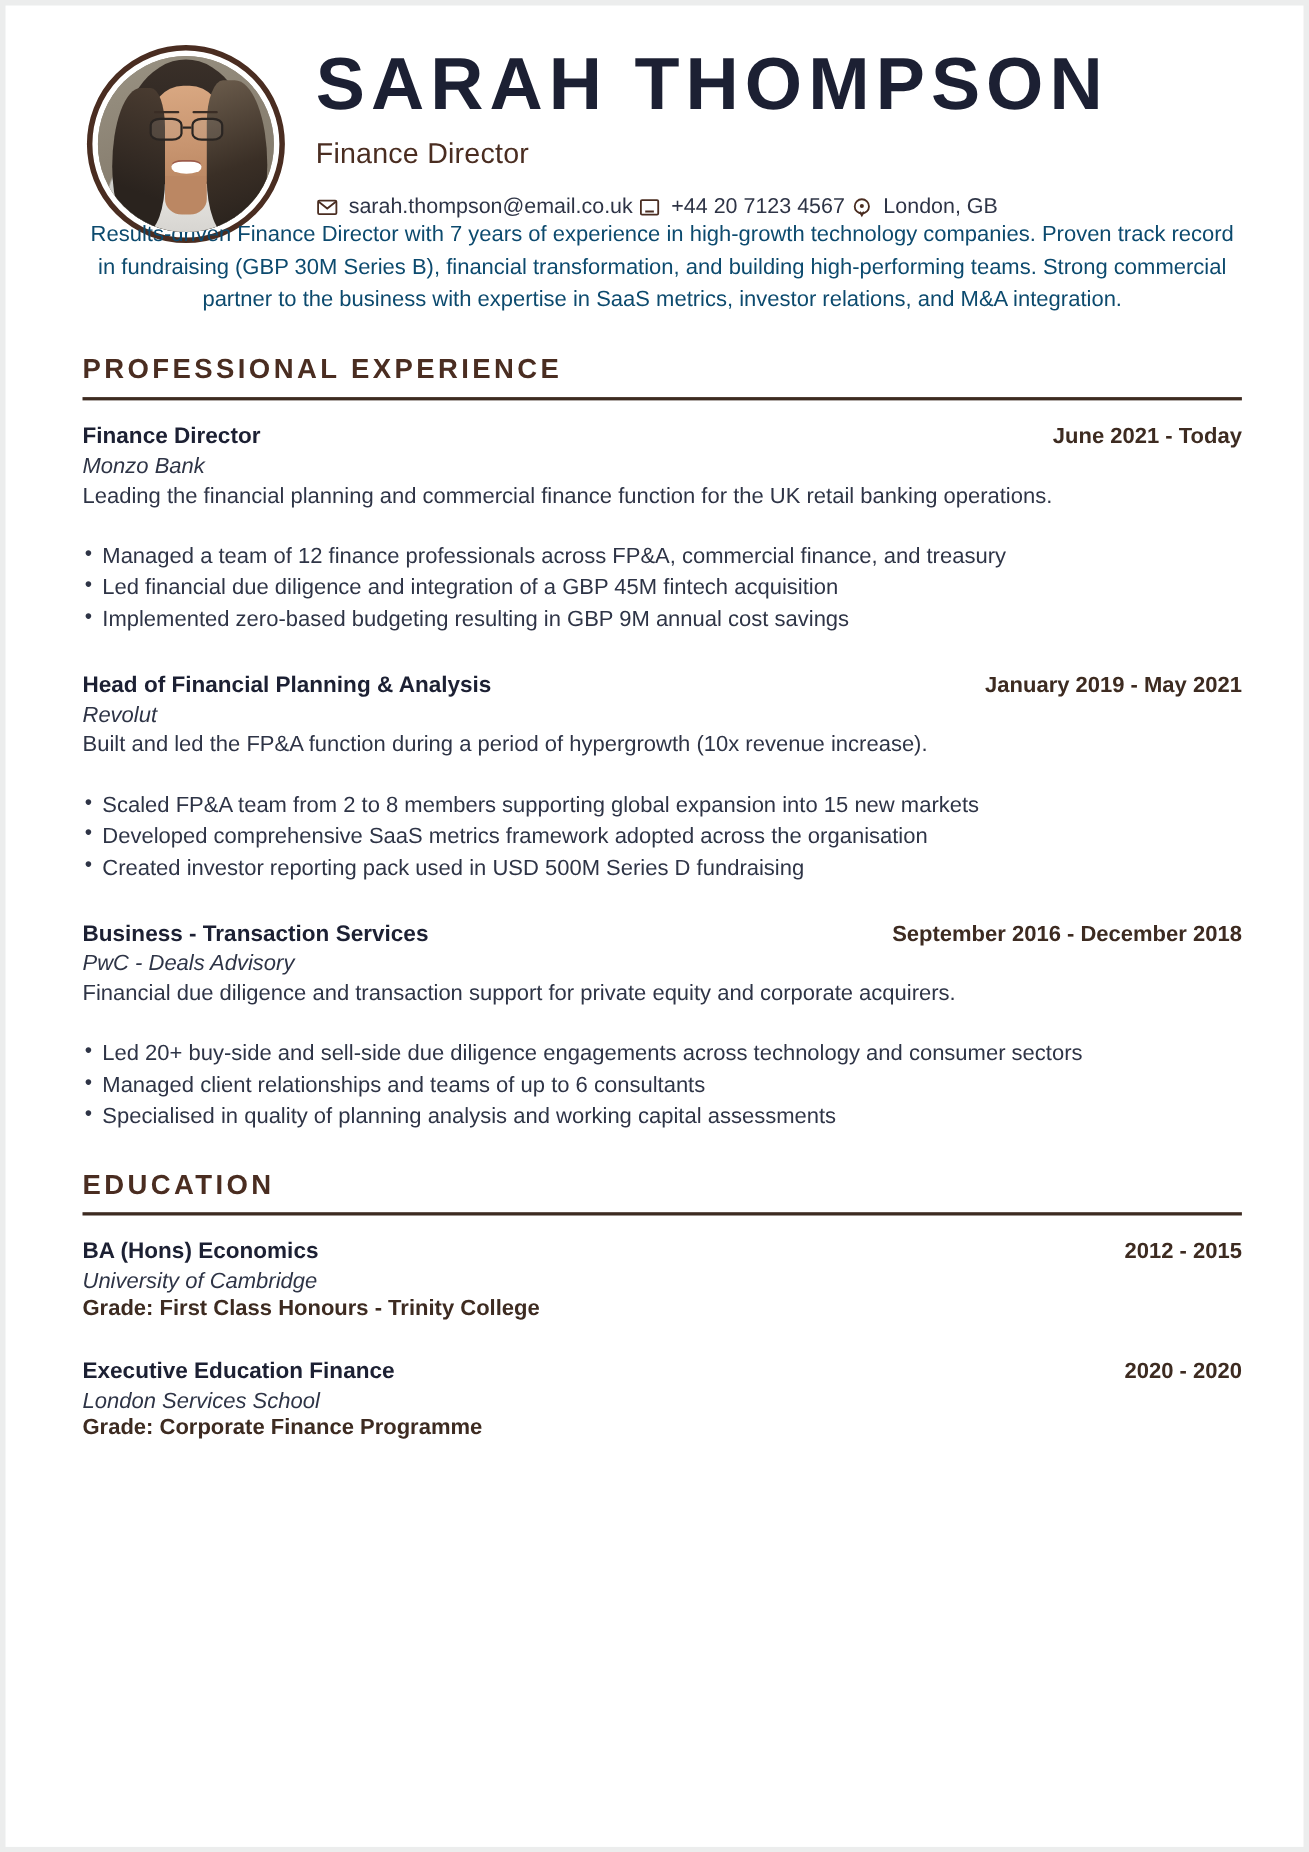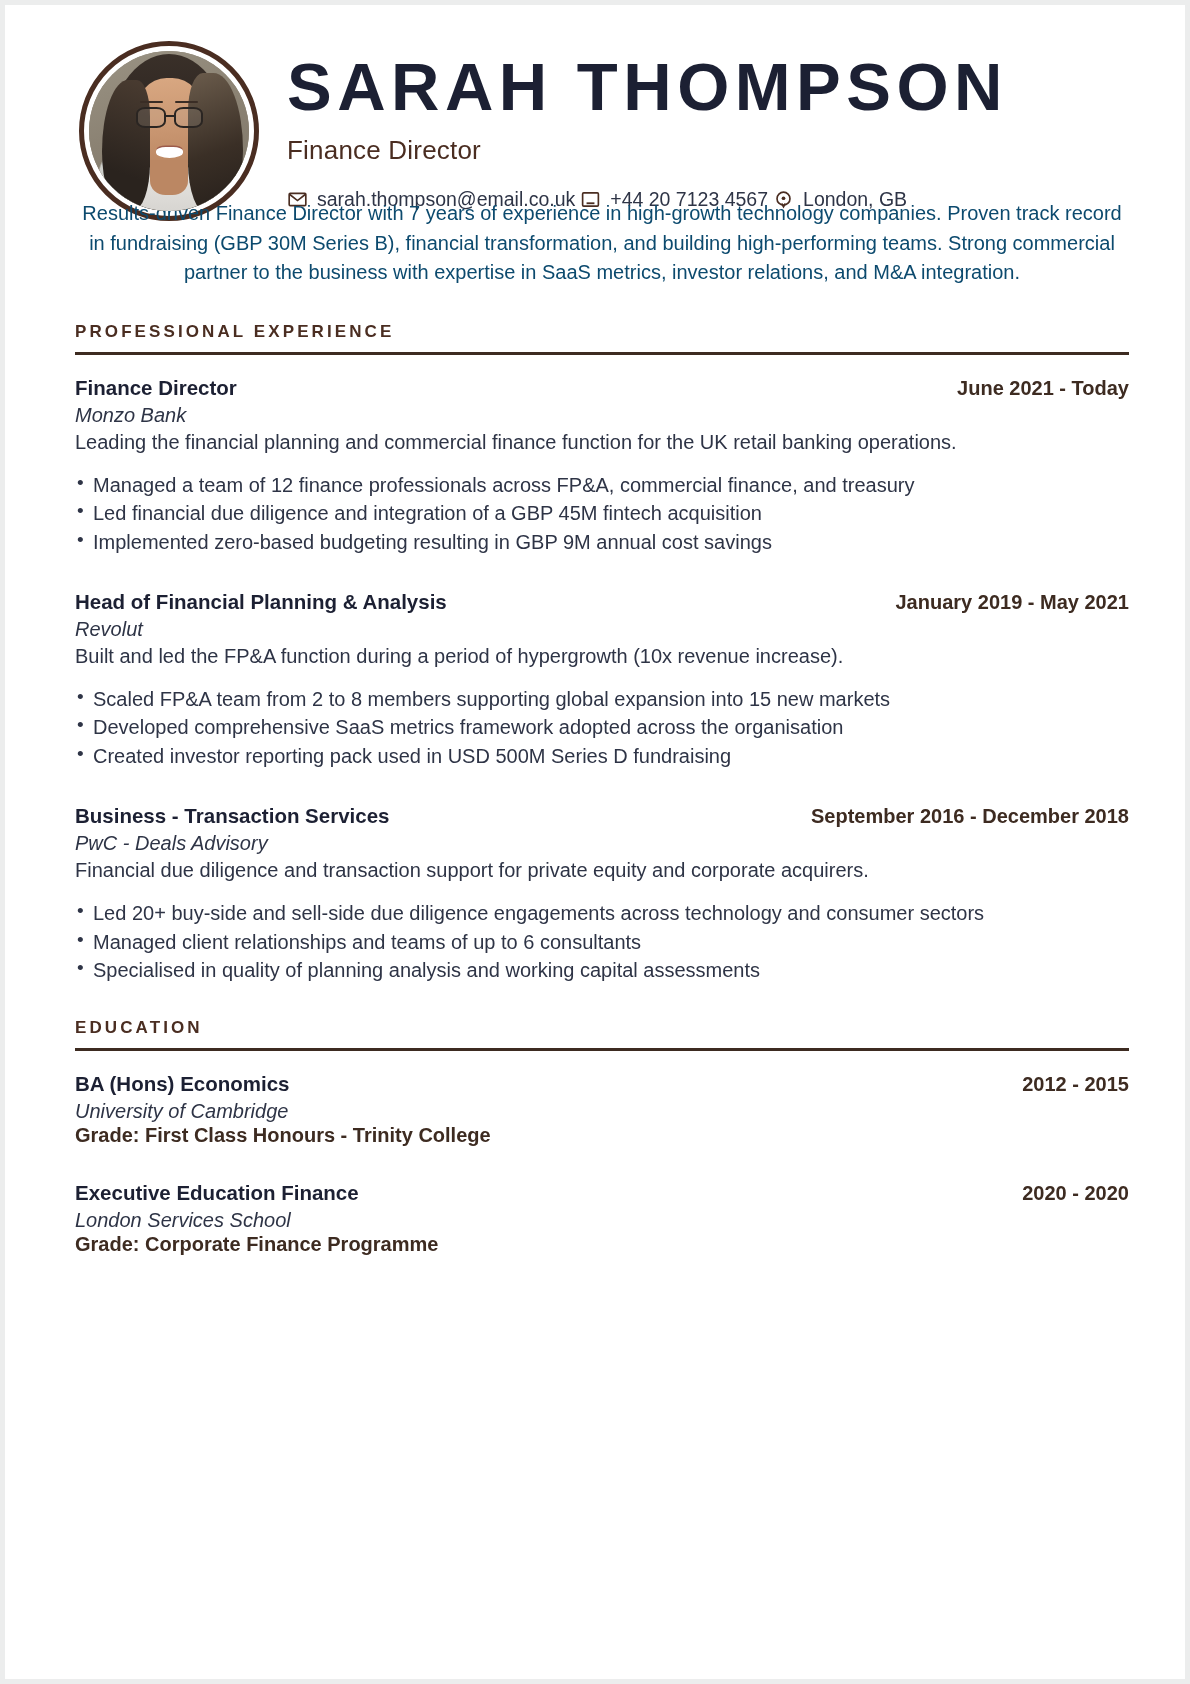--- a/index.html
+++ b/index.html
@@ -17,21 +17,21 @@
     height: 1684px;
     background: #ffffff;
     border: 5px solid #eceded;
     padding: 26px 56px 40px 70px;
     overflow: hidden;
   }
 
   
   .header {
     display: flex;
-    align-items: center;
+    align-items: flex-start;
     gap: 0px;
     padding-top: 8px;
   }
 
   .avatar-wrap {
     flex: 0 0 auto;
     width: 180px;
     height: 180px;
     margin-left: 4px;
     margin-top: 2px;
@@ -163,21 +163,21 @@
     font-size: 20px;
     line-height: 1.48;
     color: #0c4a6e;
     text-align: center;
   }
 
   
   .section { margin-top: 34px; }
 
   .section-title {
-    font-size: 17px;
+    font-size: 25px;
     font-weight: 700;
     letter-spacing: 3.1px;
     color: #4a2d21;
     text-transform: uppercase;
   }
   .section-rule {
     margin-top: 10px;
     height: 3px;
     background: #3d2b21;
     width: 100%;
@@ -215,21 +215,21 @@
     color: #2e3446;
     line-height: 1.35;
   }
   .entry-grade {
     margin-top: 1px;
     font-size: 20px;
     font-weight: 700;
     color: #3d2b21;
   }
   .bullets {
-    margin-top: 15px;
+    margin-top: 27px;
     list-style: none;
   }
   .bullets li {
     position: relative;
     padding-left: 18px;
     font-size: 20px;
     color: #2e3446;
     line-height: 1.42;
   }
   .bullets li::before {

